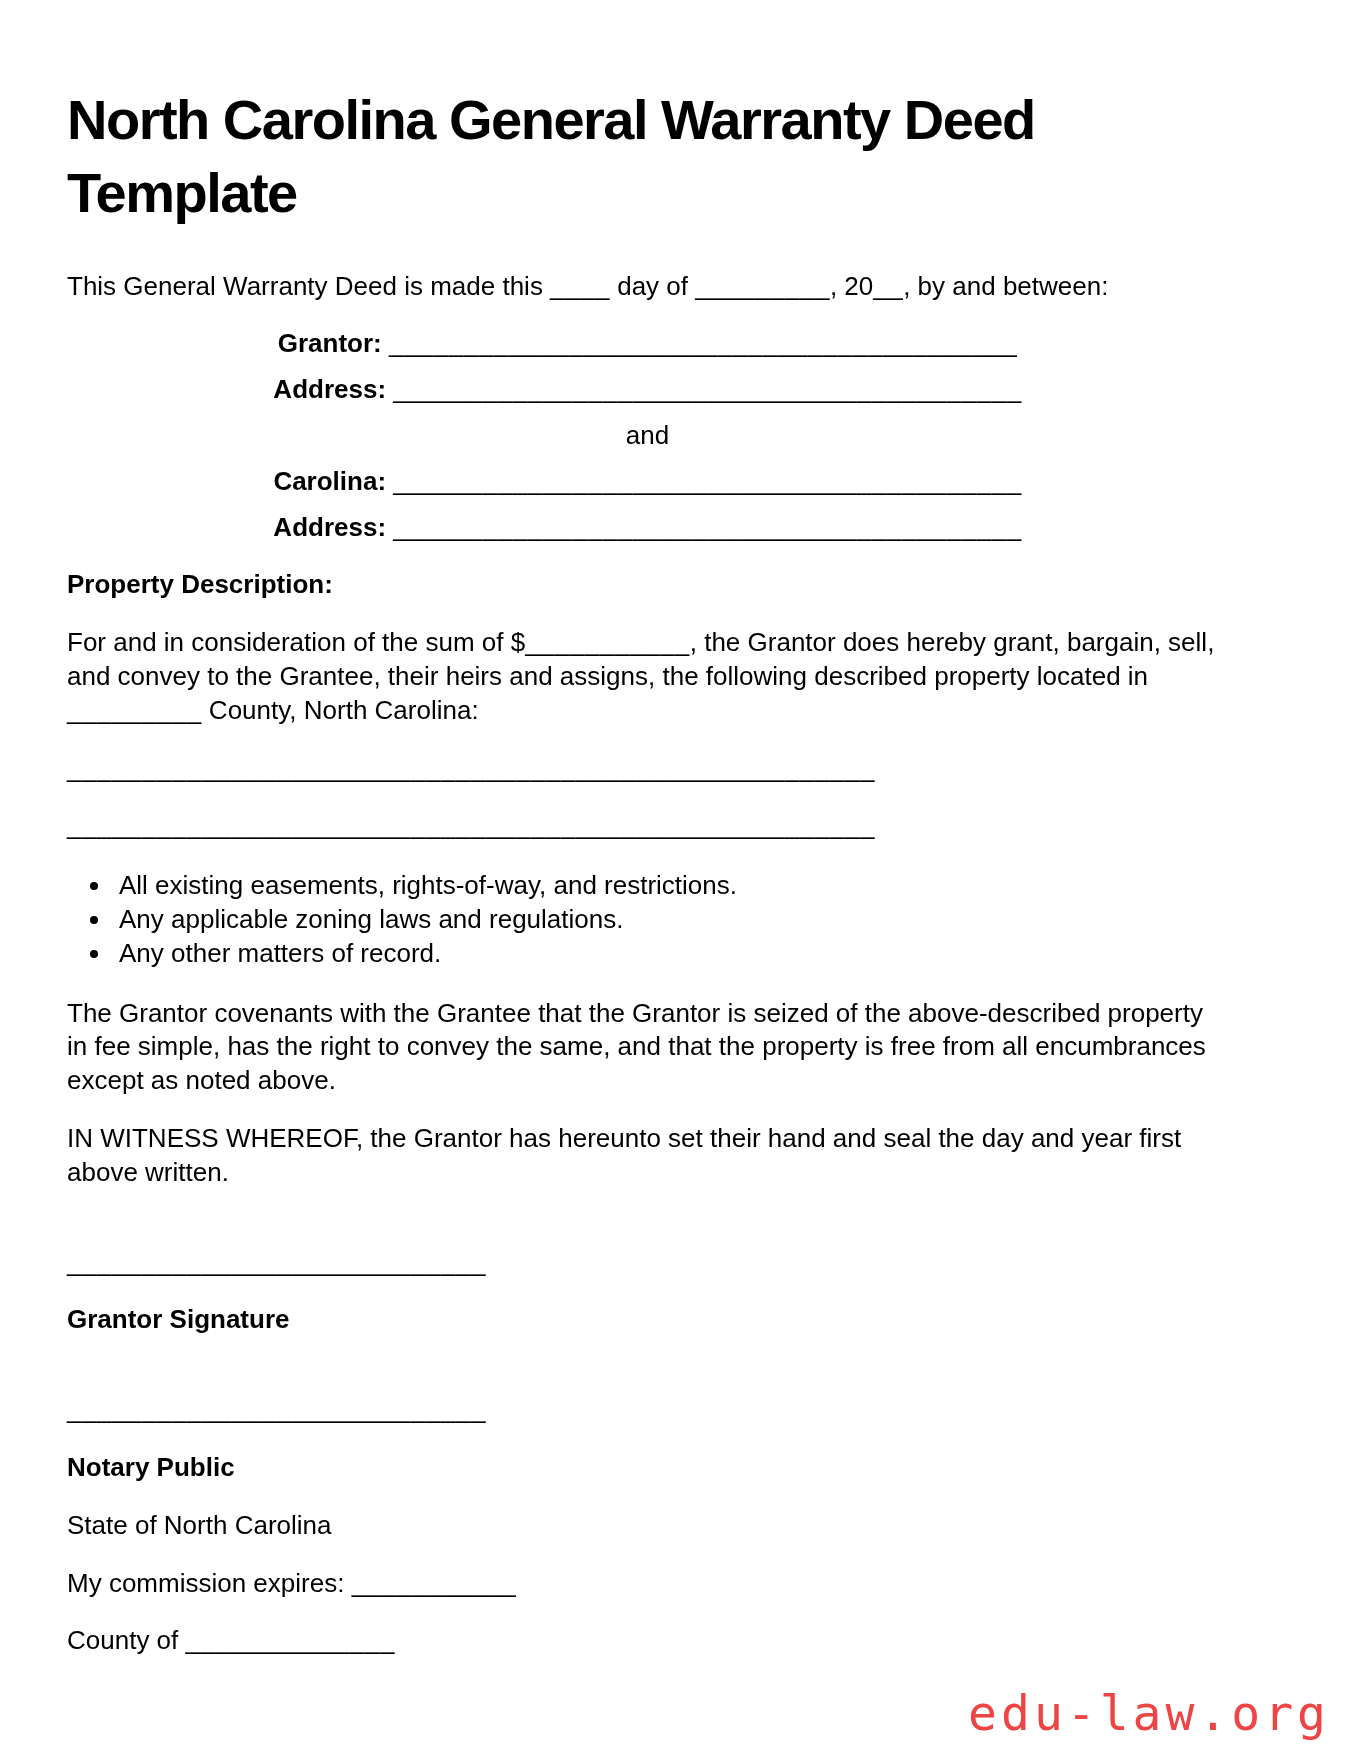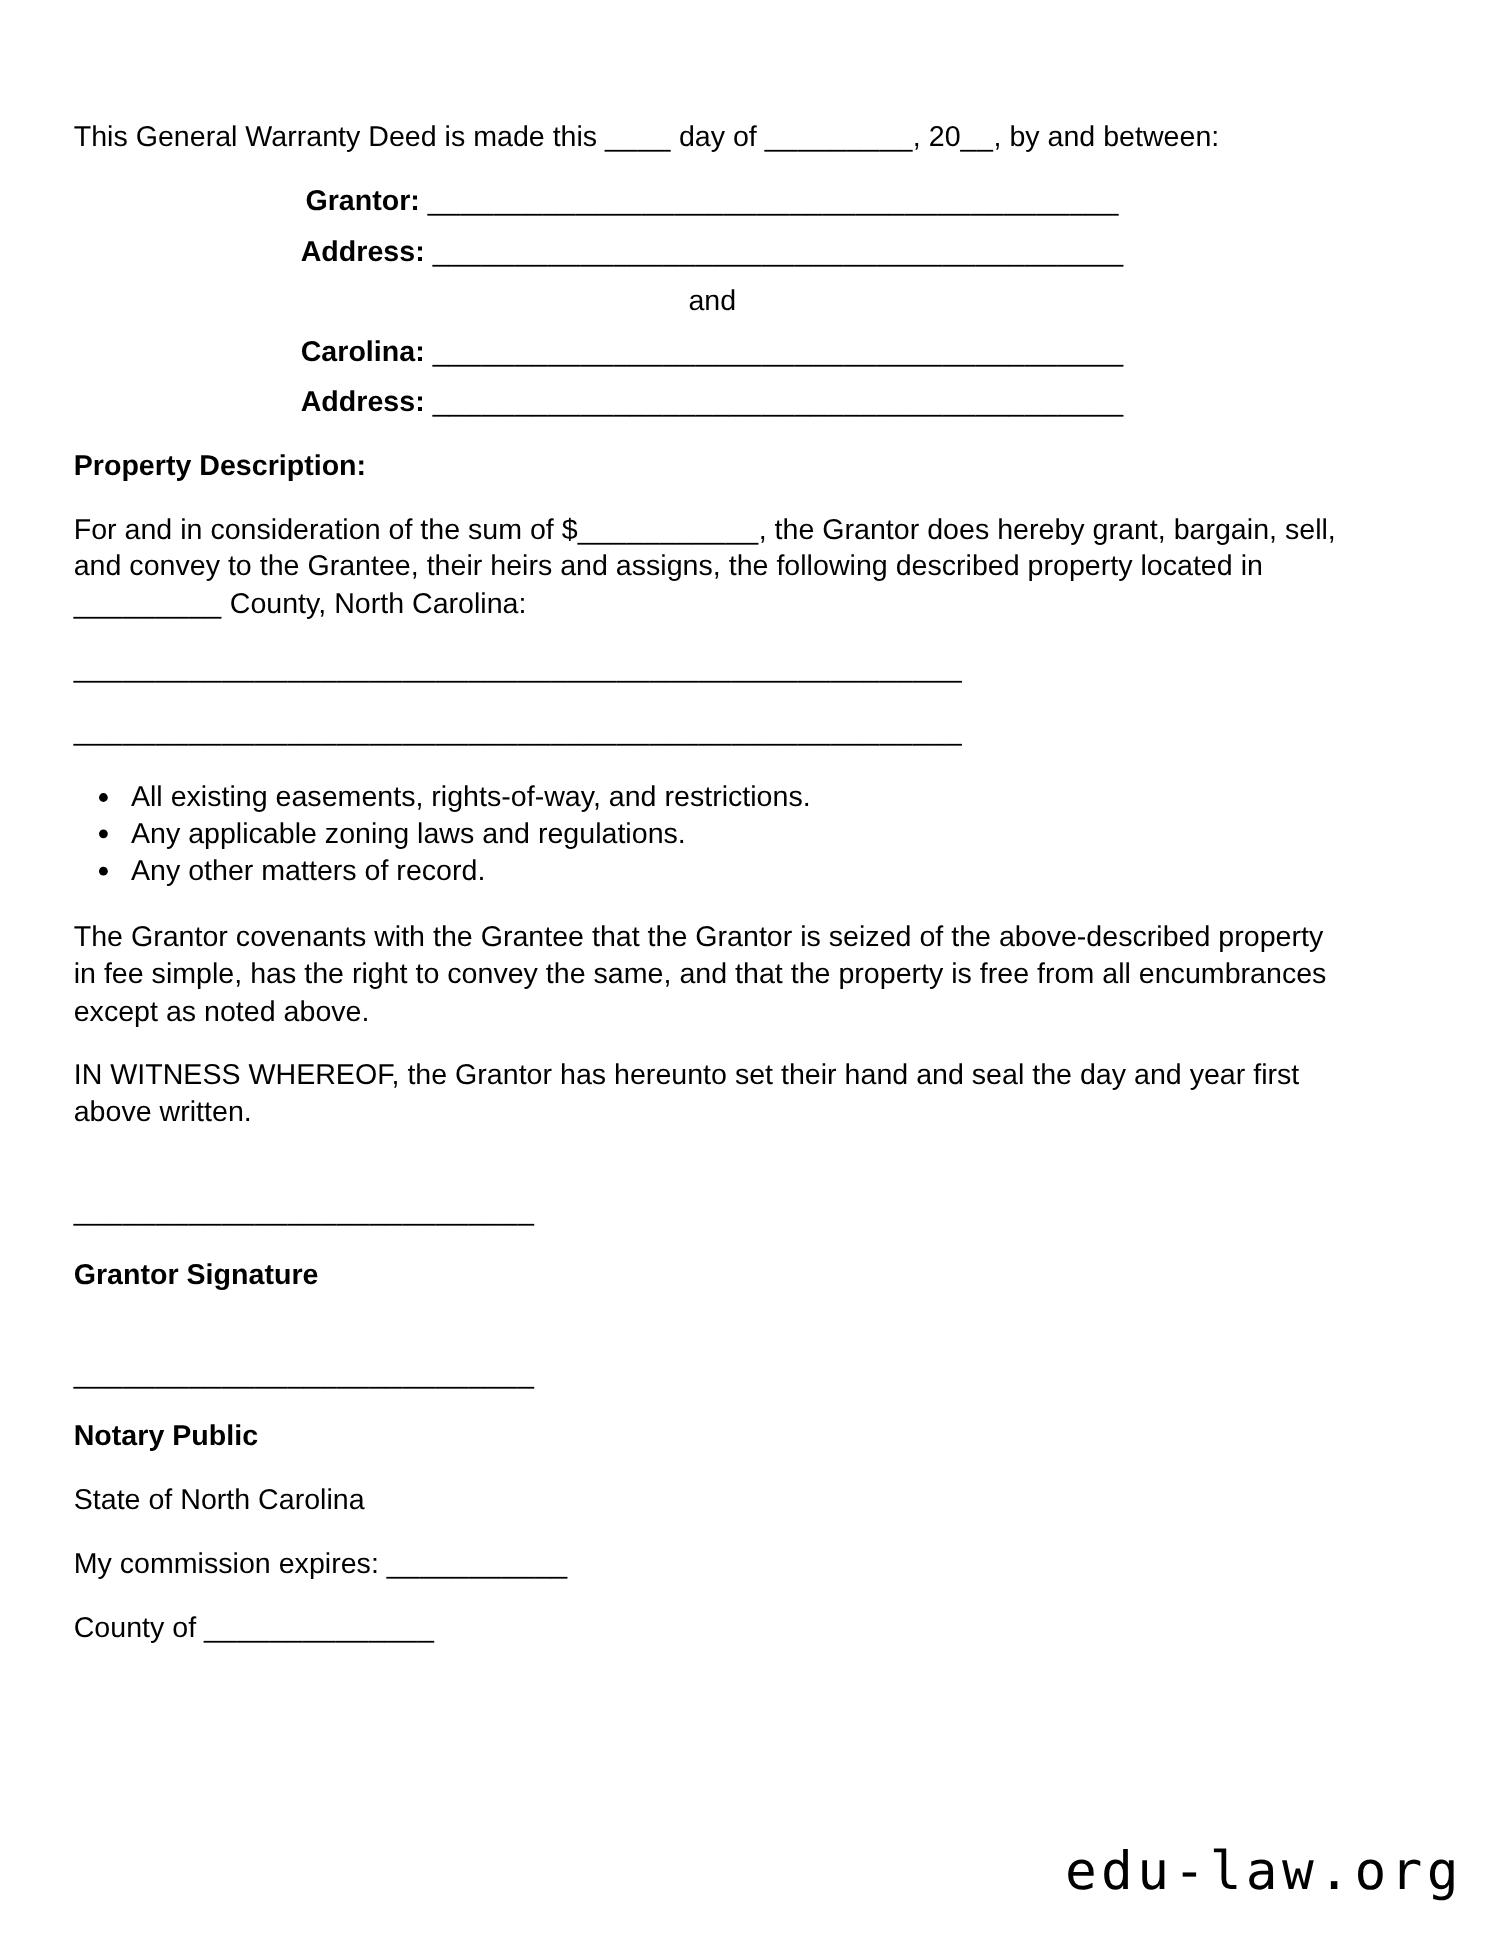--- a/index.html
+++ b/index.html
@@ -52,33 +52,34 @@
   .doc li {
     margin: 0;
     padding-left: 6px;
   }
   .sig-gap {
     margin-top: 56px !important;
   }
   .watermark {
     position: absolute;
     right: 32px;
-    bottom: 34px;
+    bottom: 22px;
     font-family: "DejaVu Sans Mono", monospace;
     font-size: 48px;
     letter-spacing: 4px;
-    color: #000000;
+    color: #ef4444;
   }
 </style>
 </head>
 <body>
 
 <div class="page">
   <div class="doc">
 
+    <h1>North Carolina General Warranty Deed Template</h1>
 
     <p><span>This General Warranty Deed is made this </span><span class="blank">____</span><span> day of </span><span class="blank">_________</span><span>, 20</span><span class="blank">__</span><span>, by and between:</span></p>
 
     <p class="row"><strong>Grantor:</strong> <span class="blank">__________________________________________</span></p>
 
     <p class="row"><strong>Address:</strong> <span class="blank">__________________________________________</span></p>
 
     <p class="row">and</p>
 
     <p class="row"><strong>Carolina:</strong> <span class="blank">__________________________________________</span></p>

